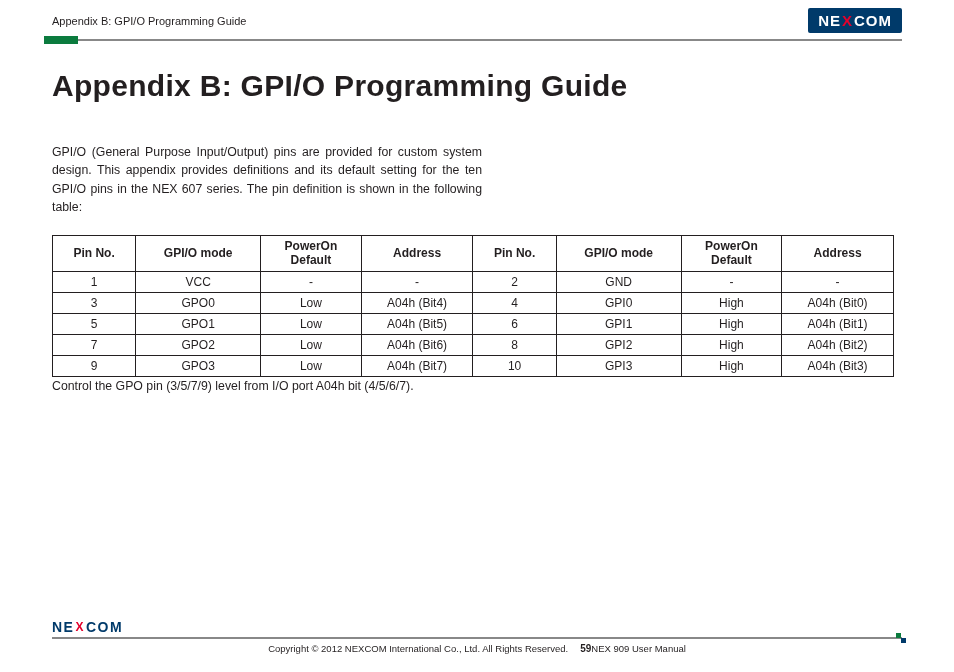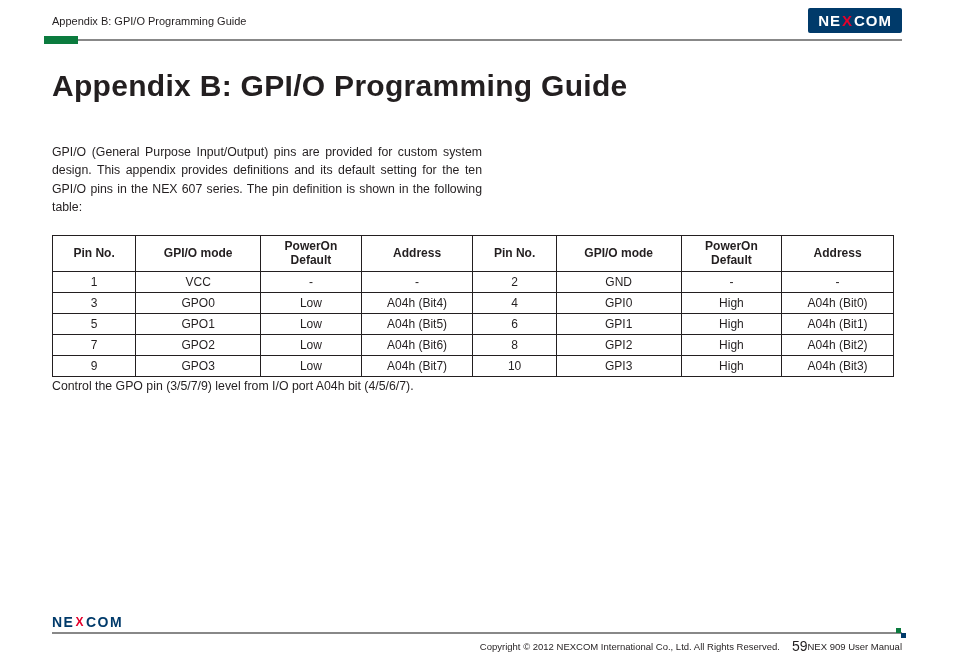--- a/index.html
+++ b/index.html
@@ -96,38 +96,38 @@
   }
   .footer-rule .sq {
     position: absolute;
     right: -4px; top: -4px;
     width: 10px; height: 10px;
   }
   .footer-rule .sq .g { position:absolute; left:0; top:0; width:5px; height:5px; background:#0b7b3e; }
   .footer-rule .sq .b { position:absolute; left:5px; top:5px; width:5px; height:5px; background:#003a6a; }
   .footer-row {
     display: flex;
-    justify-content: flex-end;
+    justify-content: center;
     align-items: center;
     font-size: 9.5px;
     color: #231f20;
     margin-top: 4px;
   }
   .footer-logo {
     display: flex;
     align-items: center;
     color: #003a6a;
     font-weight: 700;
     font-size: 14px;
     letter-spacing: 1.5px;
     font-family: Arial, sans-serif;
     margin-bottom: 2px;
   }
   .footer-logo .x { color: #e4002b; margin: 0 1px; font-size: 12px; }
-  .page-num { font-weight: 400; font-size: 14px; margin-left: 12px; }
+  .page-num { font-weight: 700; font-size: 10px; margin-left: 12px; }
 </style>
 </head>
 <body>
 
 <div class="page">
   <div class="header-row">
     <div class="header-left">Appendix B: GPI/O Programming Guide</div>
     <div class="logo">
       <span>NE</span>
         <span class="x">X</span>

